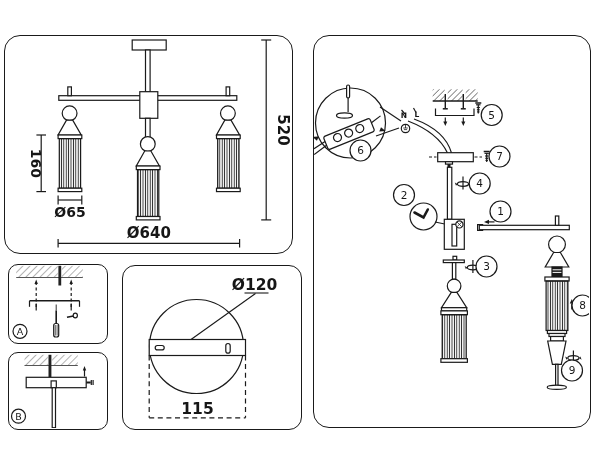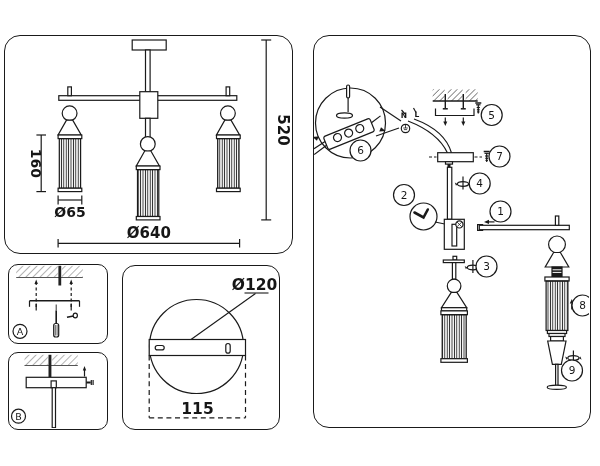--- a/index.html
+++ b/index.html
@@ -148,21 +148,21 @@
           <line x1="75.5" y1="23.5" x2="75.5" y2="16.5"></line>
           <polygon points="73.8,17.5 77.2,17.5 75.5,13" fill="#1a1a1a" stroke="none"></polygon>
         </g>
         <rect x="43.2" y="34.7" width="3.3" height="40" fill="#fff"></rect>
         <circle cx="9.5" cy="63.2" r="7"></circle>
       </g>
       <text class="stepnum" font-size="9.5" text-anchor="middle" x="9.5" y="66.5">B</text>
     </svg>
   </div>
 
-  <div class="panel r12" style="left:122px;top:265px;width:158px;height:165px;">
+  <div class="panel r12" style="left:122px;top:265px;width:180px;height:165px;">
     <svg width="167" height="162" viewBox="0 0 167 162">
       <g class="ink">
         <circle cx="73.5" cy="80.5" r="47"></circle>
         <rect x="26.2" y="73.5" width="96.3" height="16" fill="#fff"></rect>
         <rect x="32.2" y="79.5" width="9" height="4.4" rx="2.2"></rect>
         <rect x="102.8" y="77.5" width="4.4" height="9.6" rx="2.2"></rect>
         <line x1="121.5" y1="27" x2="145.5" y2="27" stroke-width="1.1"></line>
         <line x1="132.5" y1="27.5" x2="68" y2="73.5" stroke-width="1.1"></line>
         <g stroke-dasharray="5 3.6">
           <line x1="26.2" y1="89.5" x2="26.2" y2="151.8"></line>

